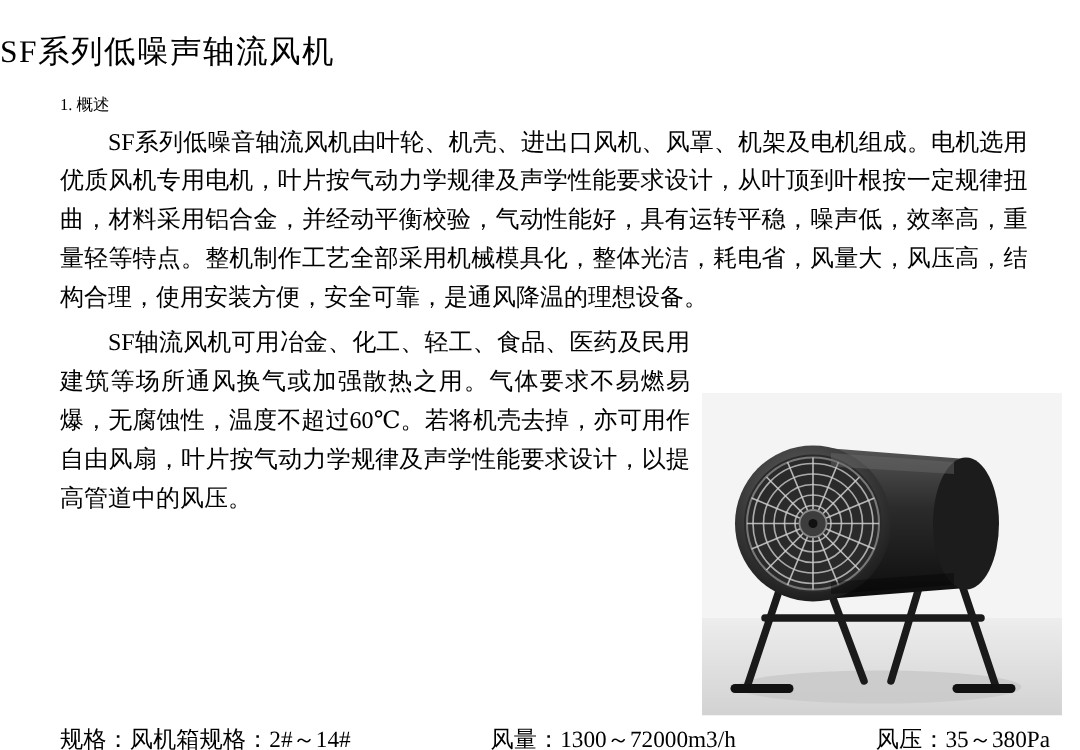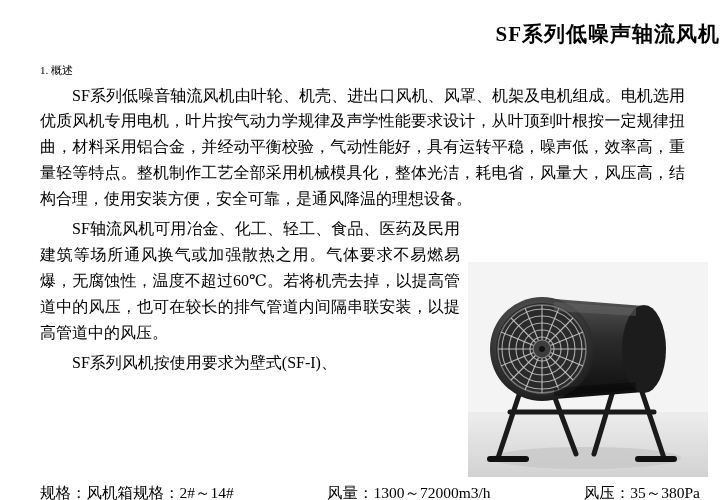--- a/index.html
+++ b/index.html
@@ -15,23 +15,23 @@
     overflow: hidden;
   }
   .page {
     position: relative;
     width: 720px;
     height: 500px;
     box-sizing: border-box;
     padding: 0;
   }
   .doc-title {
-    text-align: right;
+    text-align: left;
     font-size: 21px;
-    font-weight: 700;
+    font-weight: 400;
     letter-spacing: 1px;
     margin: 22px 0 0 0;
     line-height: 1.2;
   }
   .section-heading {
     font-size: 11px;
     margin: 16px 0 0 40px;
     line-height: 1.4;
   }
   .body-text {
@@ -79,23 +79,22 @@
 <body>
 
 <div class="page">
 
   <h1 class="doc-title">SF系列低噪声轴流风机</h1>
 
   <div class="section-heading">1. 概述</div>
 
   <div class="body-text indent">SF系列低噪音轴流风机由叶轮、机壳、进出口风机、风罩、机架及电机组成。电机选用优质风机专用电机，叶片按气动力学规律及声学性能要求设计，从叶顶到叶根按一定规律扭曲，材料采用铝合金，并经动平衡校验，气动性能好，具有运转平稳，噪声低，效率高，重量轻等特点。整机制作工艺全部采用机械模具化，整体光洁，耗电省，风量大，风压高，结构合理，使用安装方便，安全可靠，是通风降温的理想设备。</div>
 
-  <div class="body-text indent wrap-col">SF轴流风机可用冶金、化工、轻工、食品、医药及民用建筑等场所通风换气或加强散热之用。气体要求不易燃易爆，无腐蚀性，温度不超过60℃。若将机壳去掉，以提高管道中的风压，也可在较长的排气管道内间隔串联安装，以提高管道中的风压。</div>
+  <div class="body-text indent wrap-col">SF轴流风机可用冶金、化工、轻工、食品、医药及民用建筑等场所通风换气或加强散热之用。气体要求不易燃易爆，无腐蚀性，温度不超过60℃。若将机壳去掉，亦可用作自由风扇，叶片按气动力学规律及声学性能要求设计，以提高管道中的风压。</div>
 
-  <div class="body-text indent wrap-col">SF系列风机按使用要求为壁式(SF-I)、</div>
 
 
 
   <div class="specs">
     <span class="spec-1">规格：风机箱规格：2#～14#</span>
     <span class="spec-2">风量：1300～72000m3/h</span>
     <span class="spec-3">风压：35～380Pa</span>
   </div>
 
   <div class="fan-photo">

